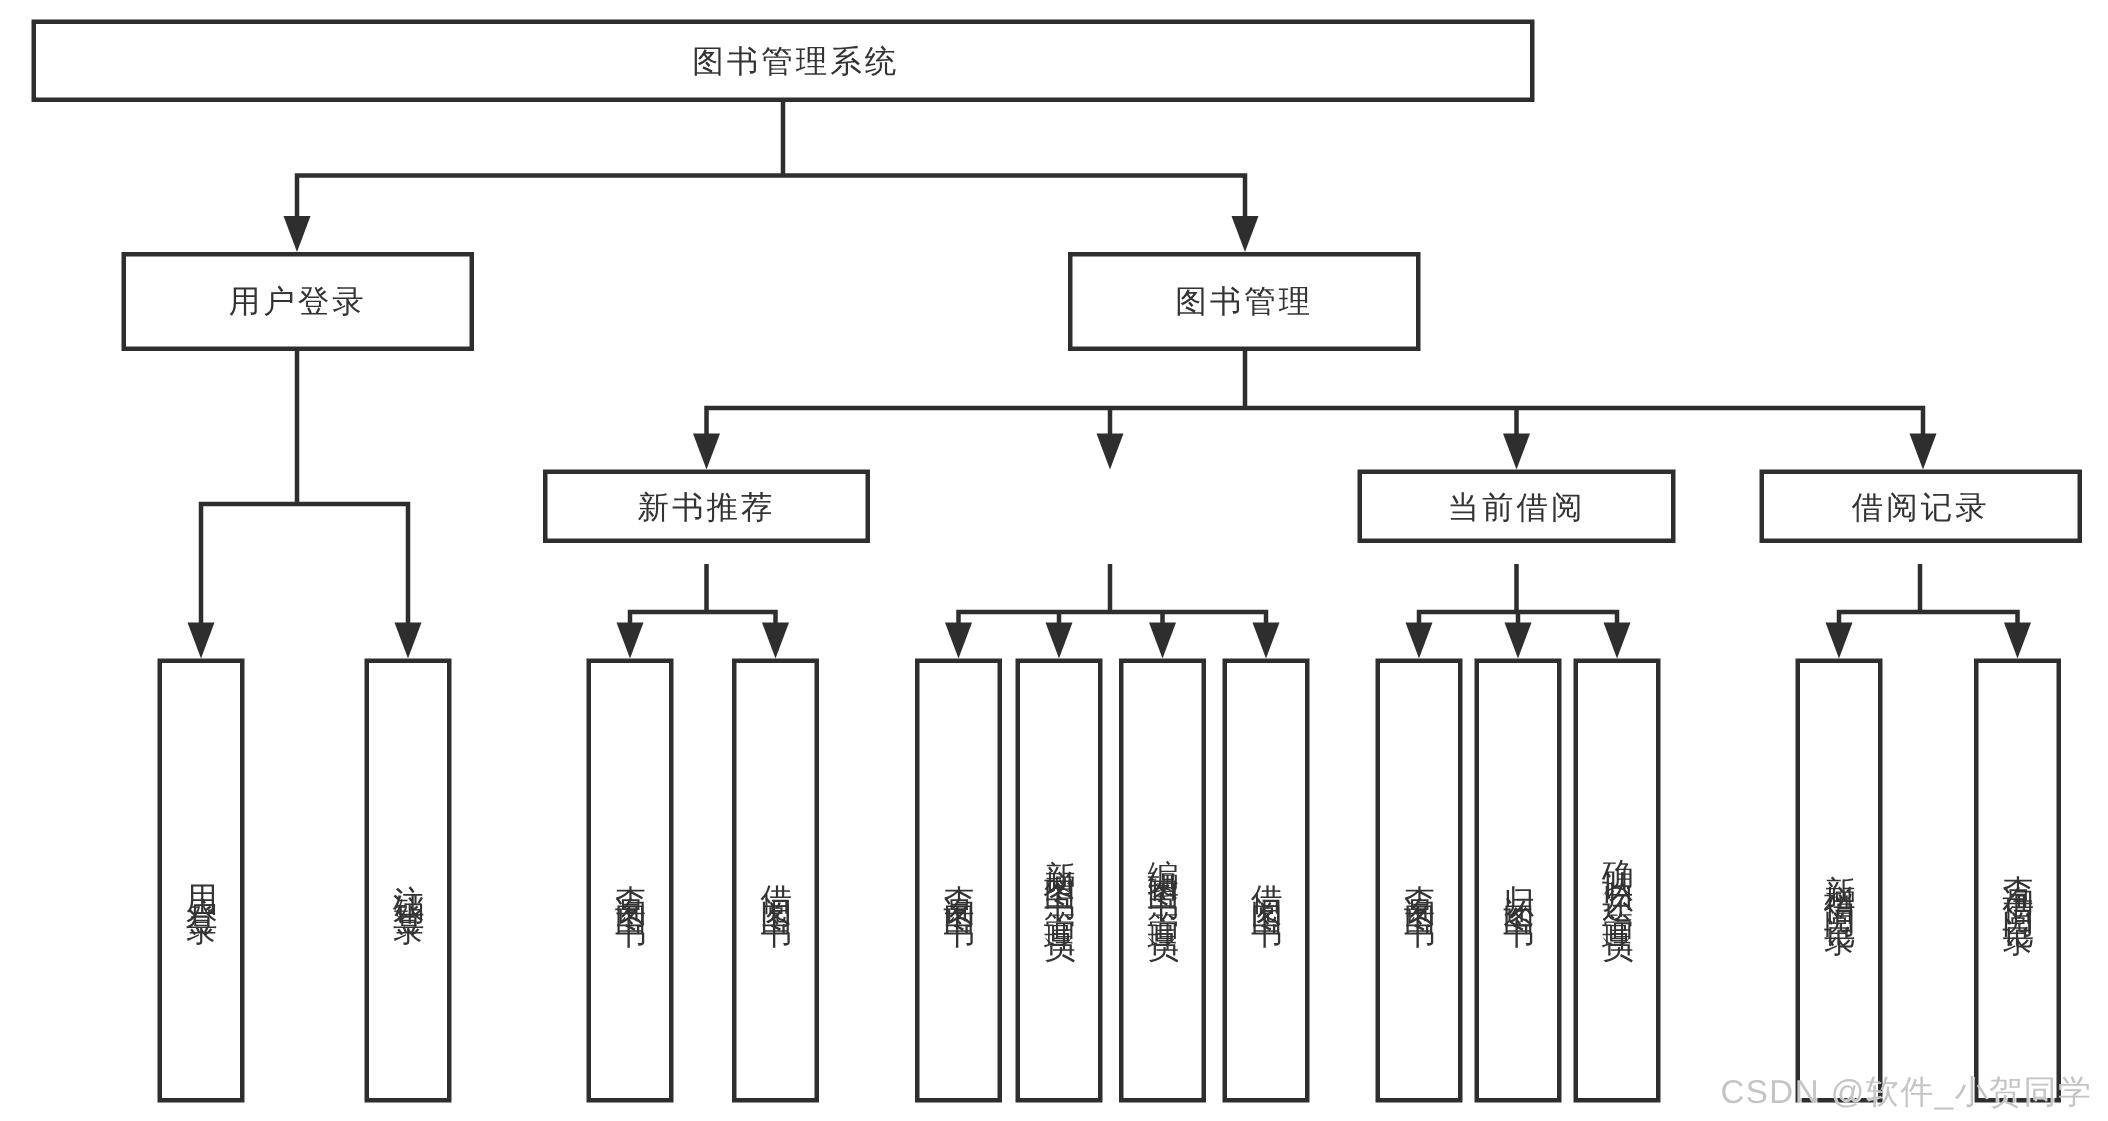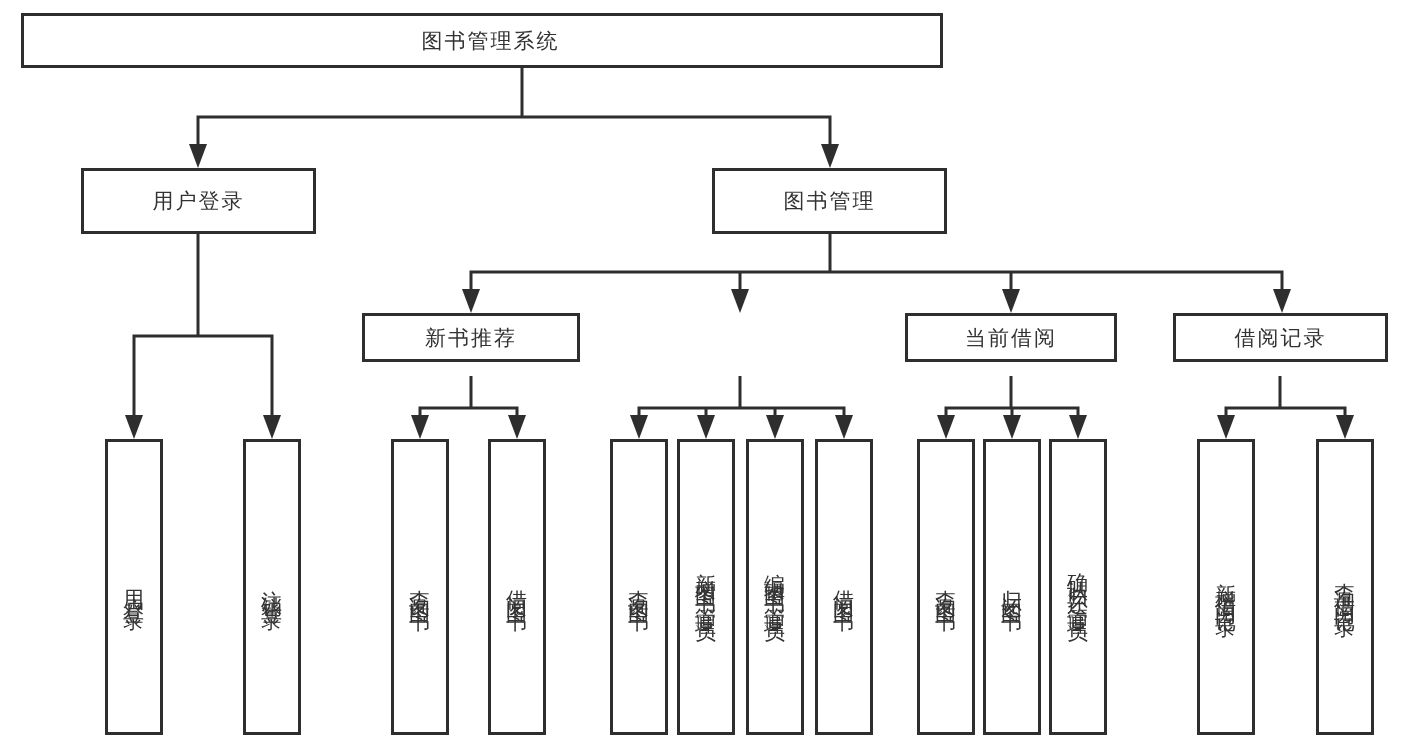--- a/index.html
+++ b/index.html
@@ -7,21 +7,21 @@
   body { background:var(--page_bg); font-family:"Liberation Sans", sans-serif; }
   .stage { position:relative; width:1405px; height:747px; background:var(--page_bg); overflow:hidden; }
   .wires { position:absolute; left:0; top:0; pointer-events:none; }
   .wires path { stroke:var(--line); stroke-width:3; fill:none; }
   .wires polygon { fill:var(--line); stroke:none; }
   .node {
     position:absolute; background:var(--box_bg); border:3px solid var(--line);
     display:flex; align-items:center; justify-content:center;
     color:var(--text); font-size:21px; letter-spacing:2px; white-space:nowrap;
   }
-  .root  { left:21px;  top:13px;  width:922px; height:55px;padding-left:17px; }
+  .root  { left:21px;  top:13px;  width:1002px; height:55px;padding-left:17px; }
   .lv2a  { left:81px;  top:168px; width:235px;  height:66px; }
   .lv2b  { left:712px; top:168px; width:235px;  height:66px; }
   .lv3   { top:313px; height:49px; }
   .leaf  { top:439px; width:58px; height:296px; letter-spacing:0; }
   .leaf .vtxt {
     writing-mode:vertical-rl; text-orientation:mixed;
     letter-spacing:7px; font-size:21px; line-height:1;
   }
   .watermark {
     position:absolute; right:10px; bottom:4px;
@@ -112,13 +112,14 @@
   <div class="node leaf" style="left:1049px">
     <span class="vtxt">确认归还（管理员）</span>
   </div>
   <div class="node leaf" style="left:1197px">
     <span class="vtxt">新增借阅记录</span>
   </div>
   <div class="node leaf" style="left:1316px">
     <span class="vtxt">查询借阅记录</span>
   </div>
 
+  <div class="watermark">CSDN @软件_小贺同学</div>
 </div>
 
 </body></html>

